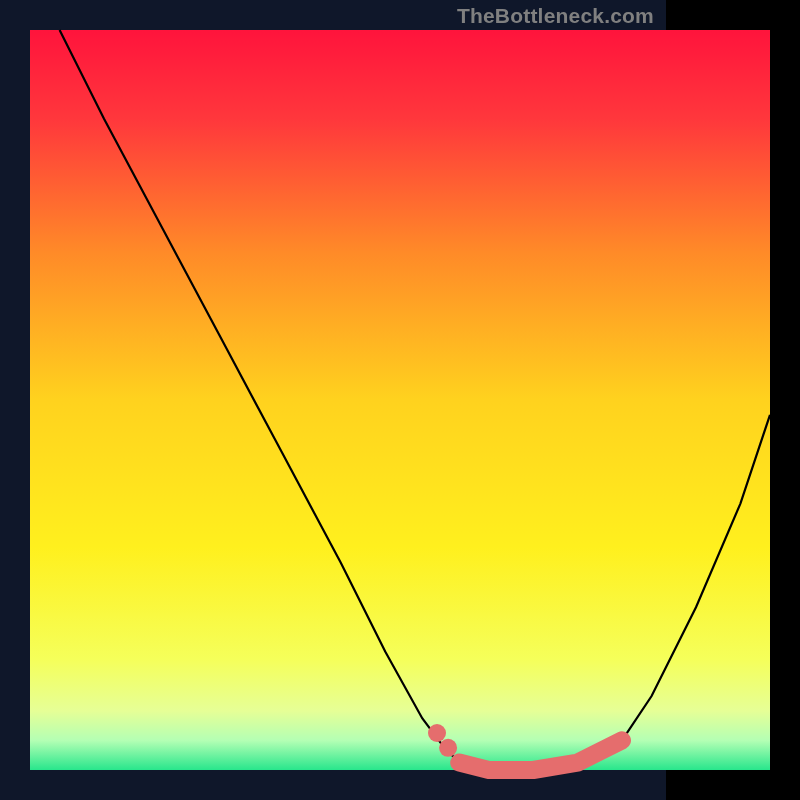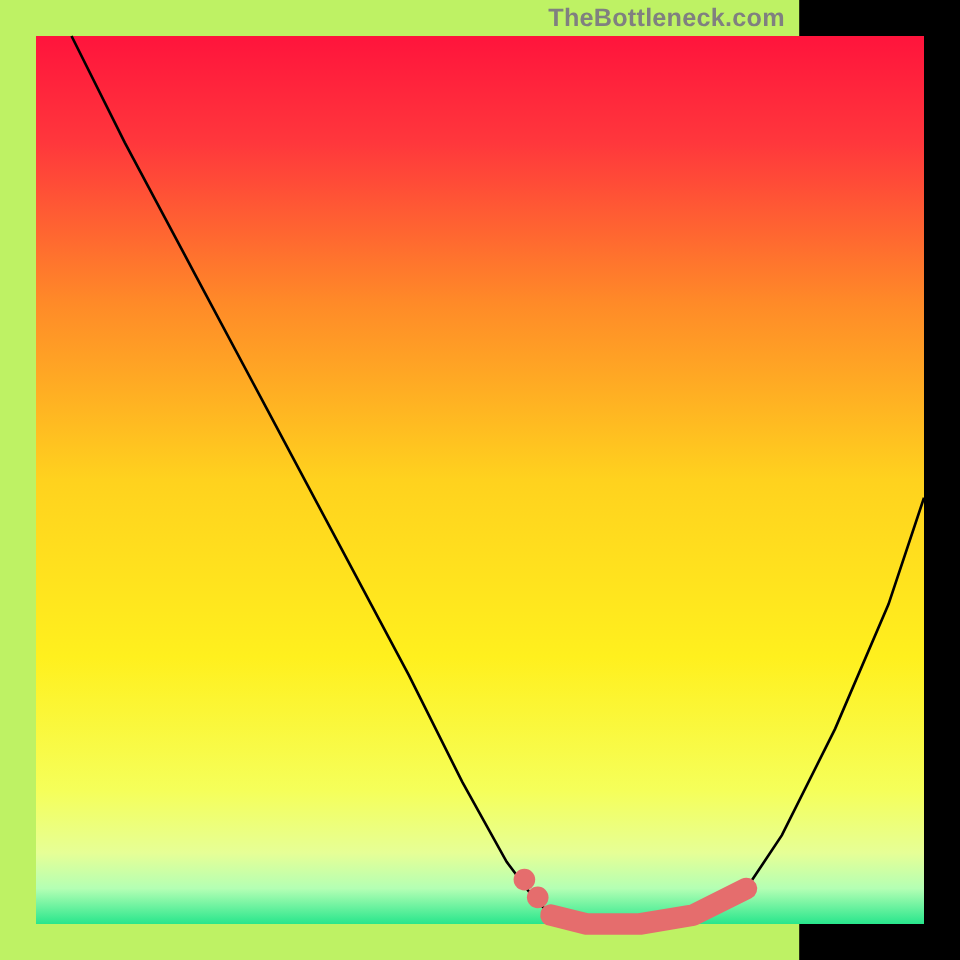--- a/index.html
+++ b/index.html
@@ -7,21 +7,21 @@
     padding: 0;
     width: 800px;
     height: 800px;
     background: #000000;
     overflow: hidden;
   }
   .stage {
     position: relative;
     width: 666px;
     height: 800px;
-    background: #bef264;
+    background: #0f172a;
   }
   .watermark {
     position: absolute;
     top: 4px;
     right: 12px;
     font-family: Arial, Helvetica, sans-serif;
     font-size: 21px;
     font-weight: 600;
     color: #808080;
     letter-spacing: 0.2px;

